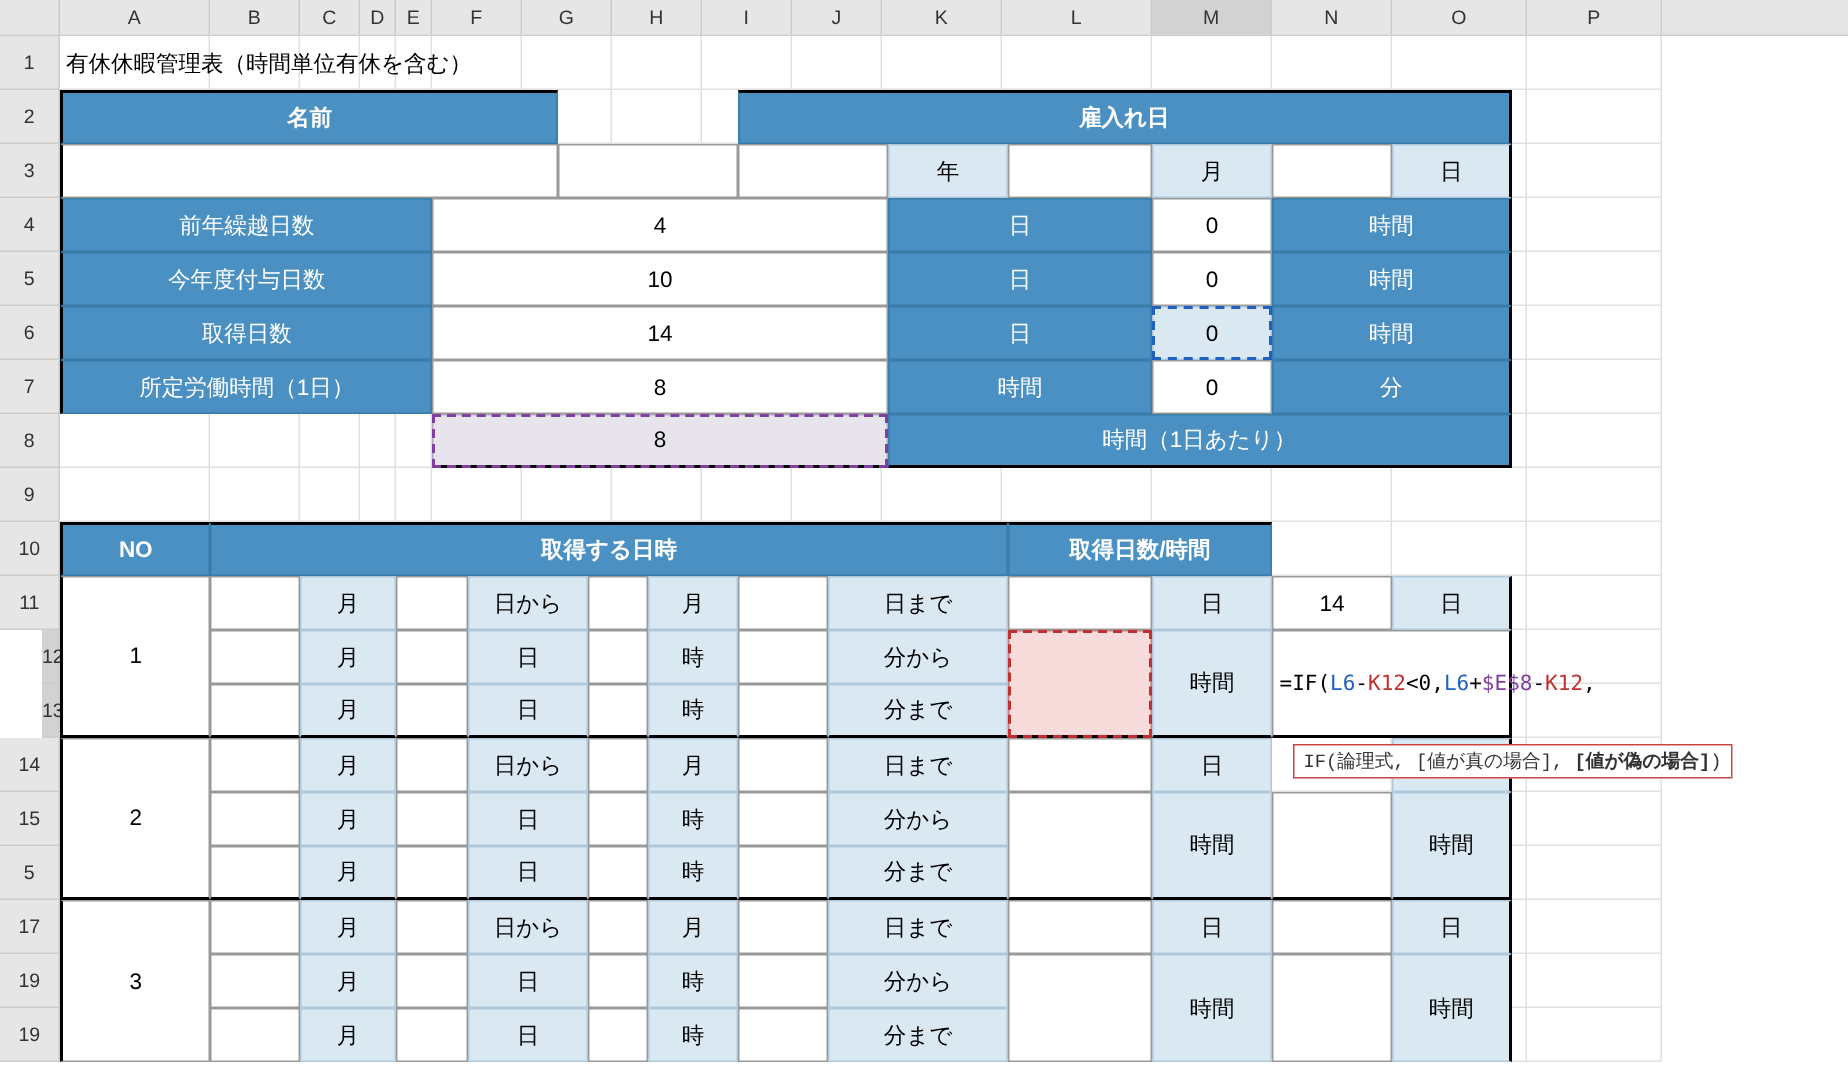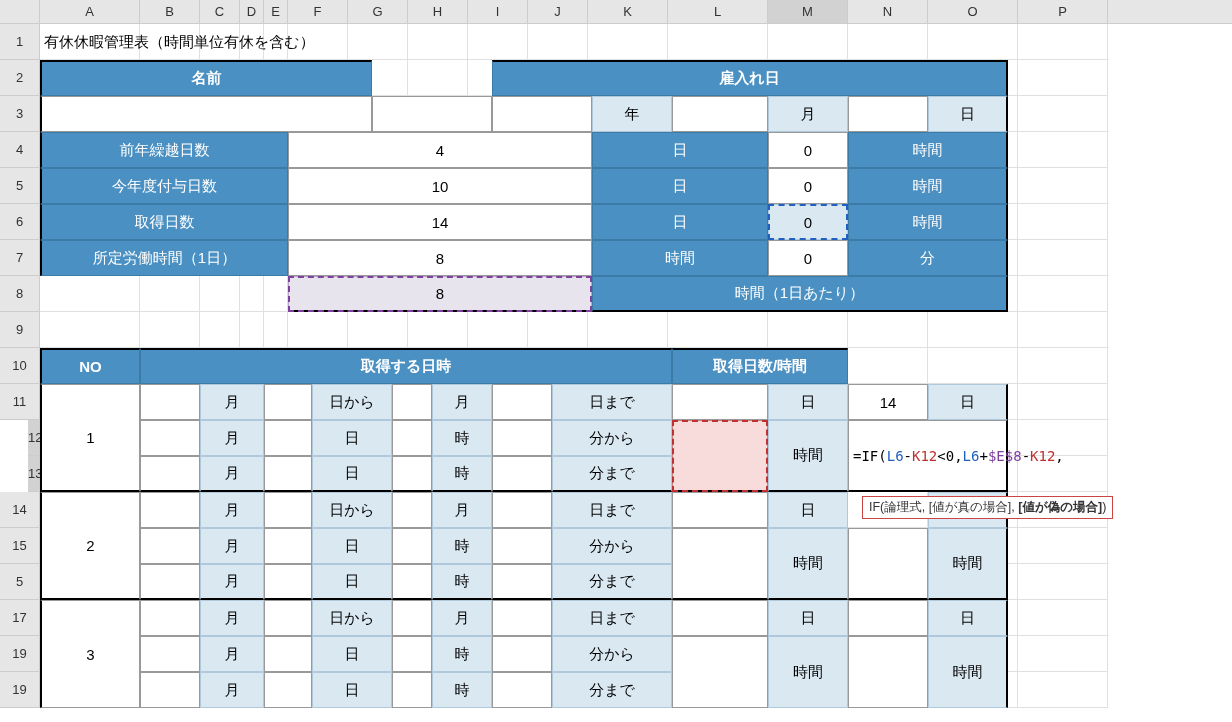--- a/index.html
+++ b/index.html
@@ -105,20 +105,21 @@
   .f-purple { color: #8040a0; }
   .tooltip {
     position: absolute;
     background: #fff;
     border: 1px solid #c44;
     font-size: 12.5px;
     padding: 2px 6px;
     color: #333;
     z-index: 10;
     white-space: nowrap;
+    font-family: Liberation Mono, monospace;
   }
   .tooltip b { font-weight: bold; }
   
   .thick-t { border-top: 2px solid #000 !important; }
   .thick-b { border-bottom: 2px solid #000 !important; }
   .thick-l { border-left: 2px solid #000 !important; }
   .thick-r { border-right: 2px solid #000 !important; }
   
   .dashed-sel {
     position: absolute;

